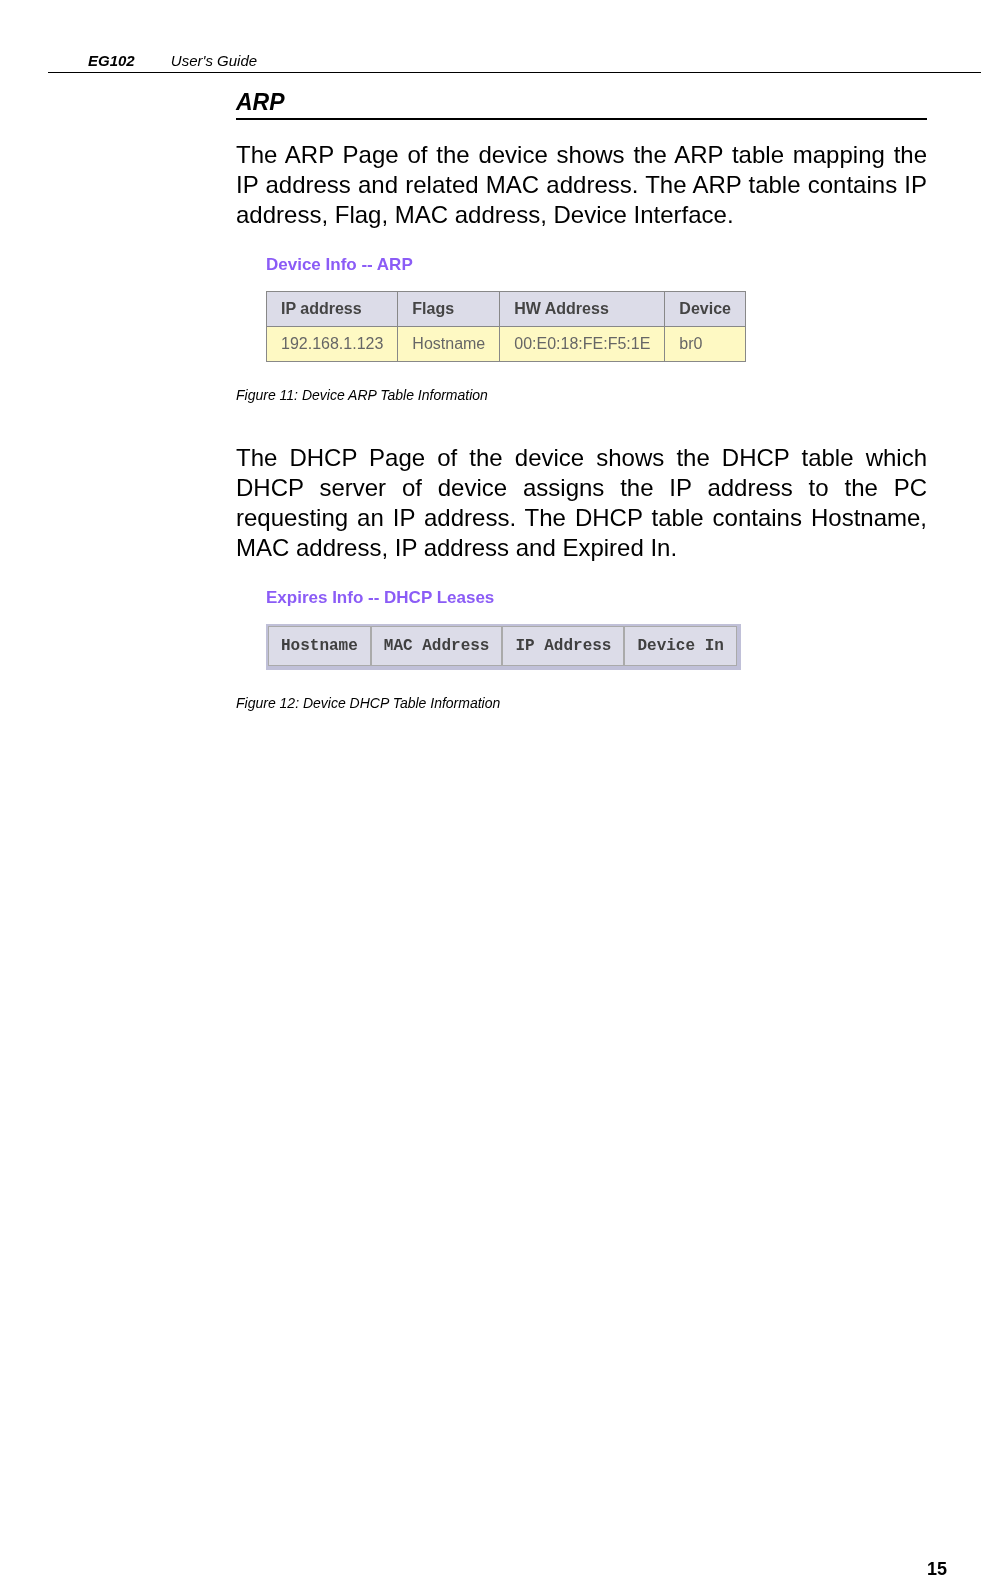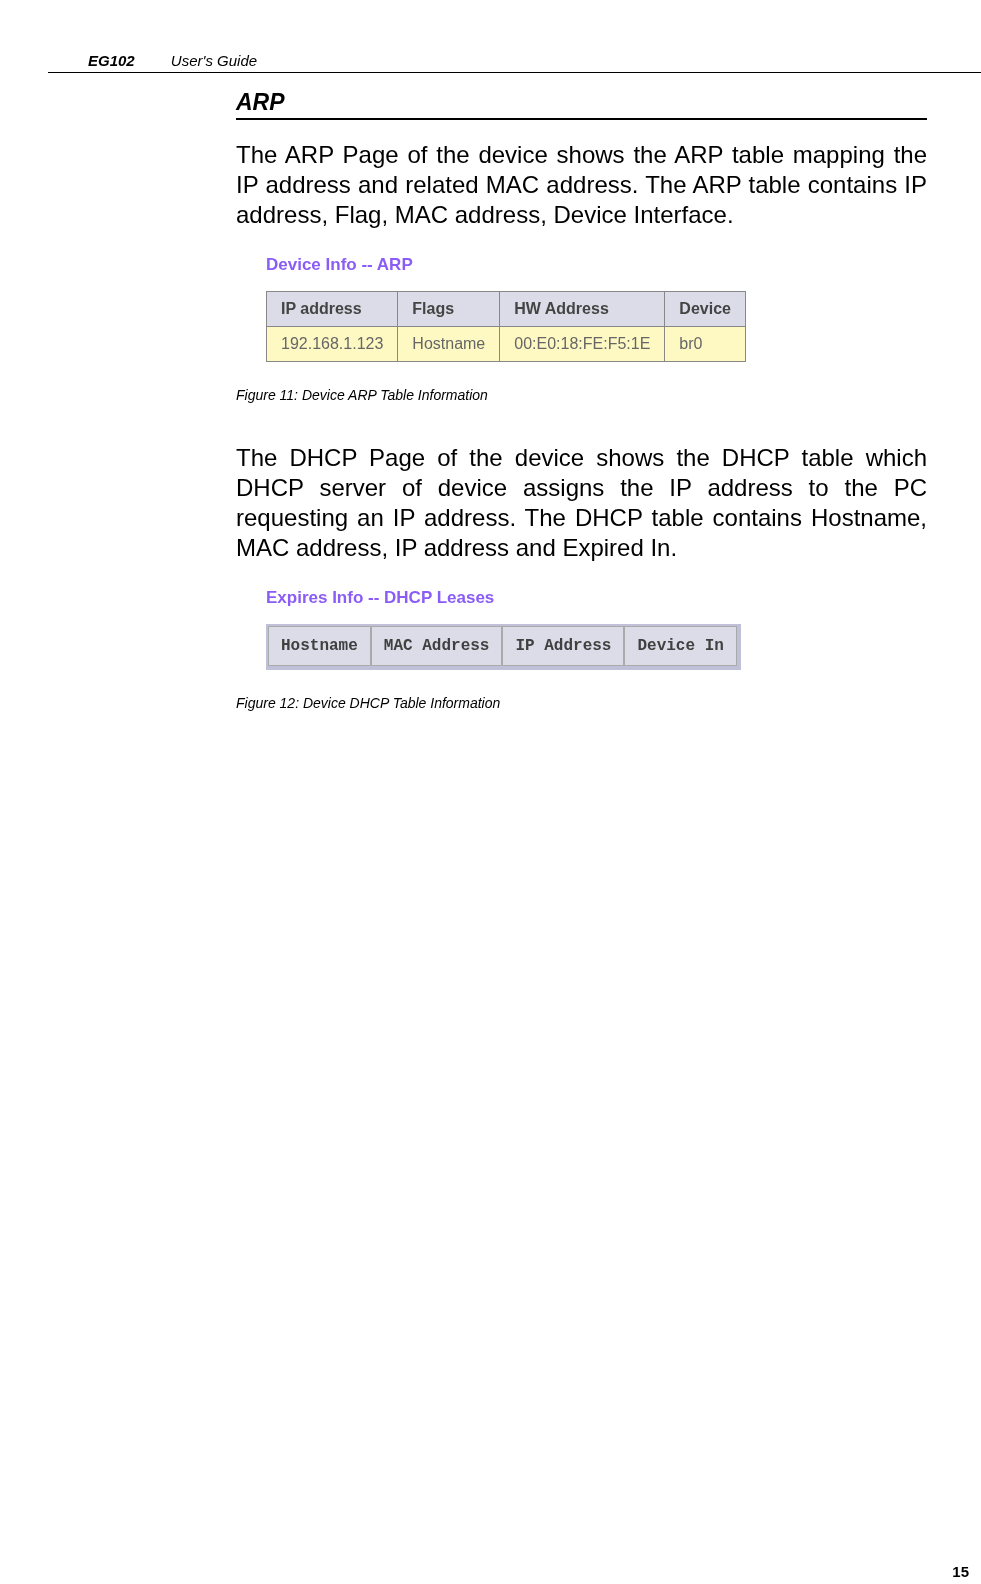--- a/index.html
+++ b/index.html
@@ -97,23 +97,23 @@
     .figure-caption {
       font-weight: normal;
       font-style: italic;
       font-size: 14px;
       margin-top: 25px;
       margin-bottom: 40px;
     }
     .page-number {
       position: absolute;
       bottom: 20px;
-      right: 28px;
+      right: 50px;
       font-weight: bold;
-      font-size: 15px;
+      font-size: 18px;
     }
   </style>
 </head>
 <body>
 
 <div class="header">
   <span class="header-text">
     <span class="header-bold">EG102</span><span> User's Guide</span>
   </span>
 </div>

